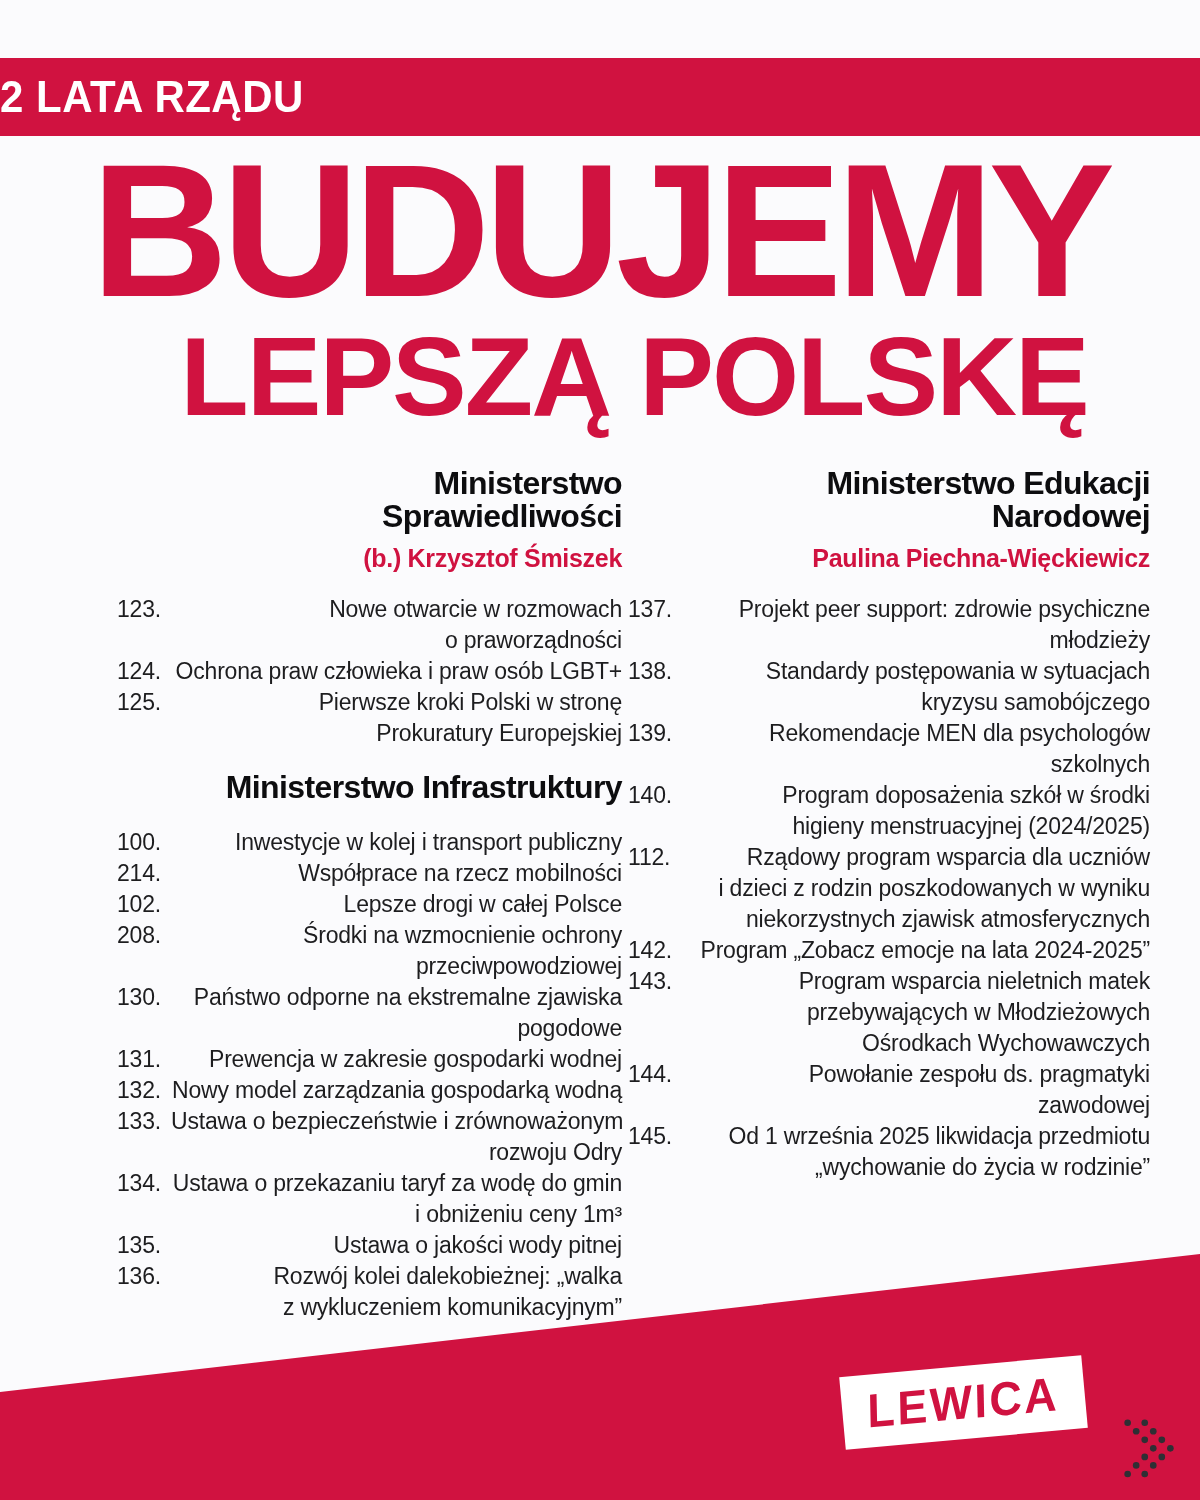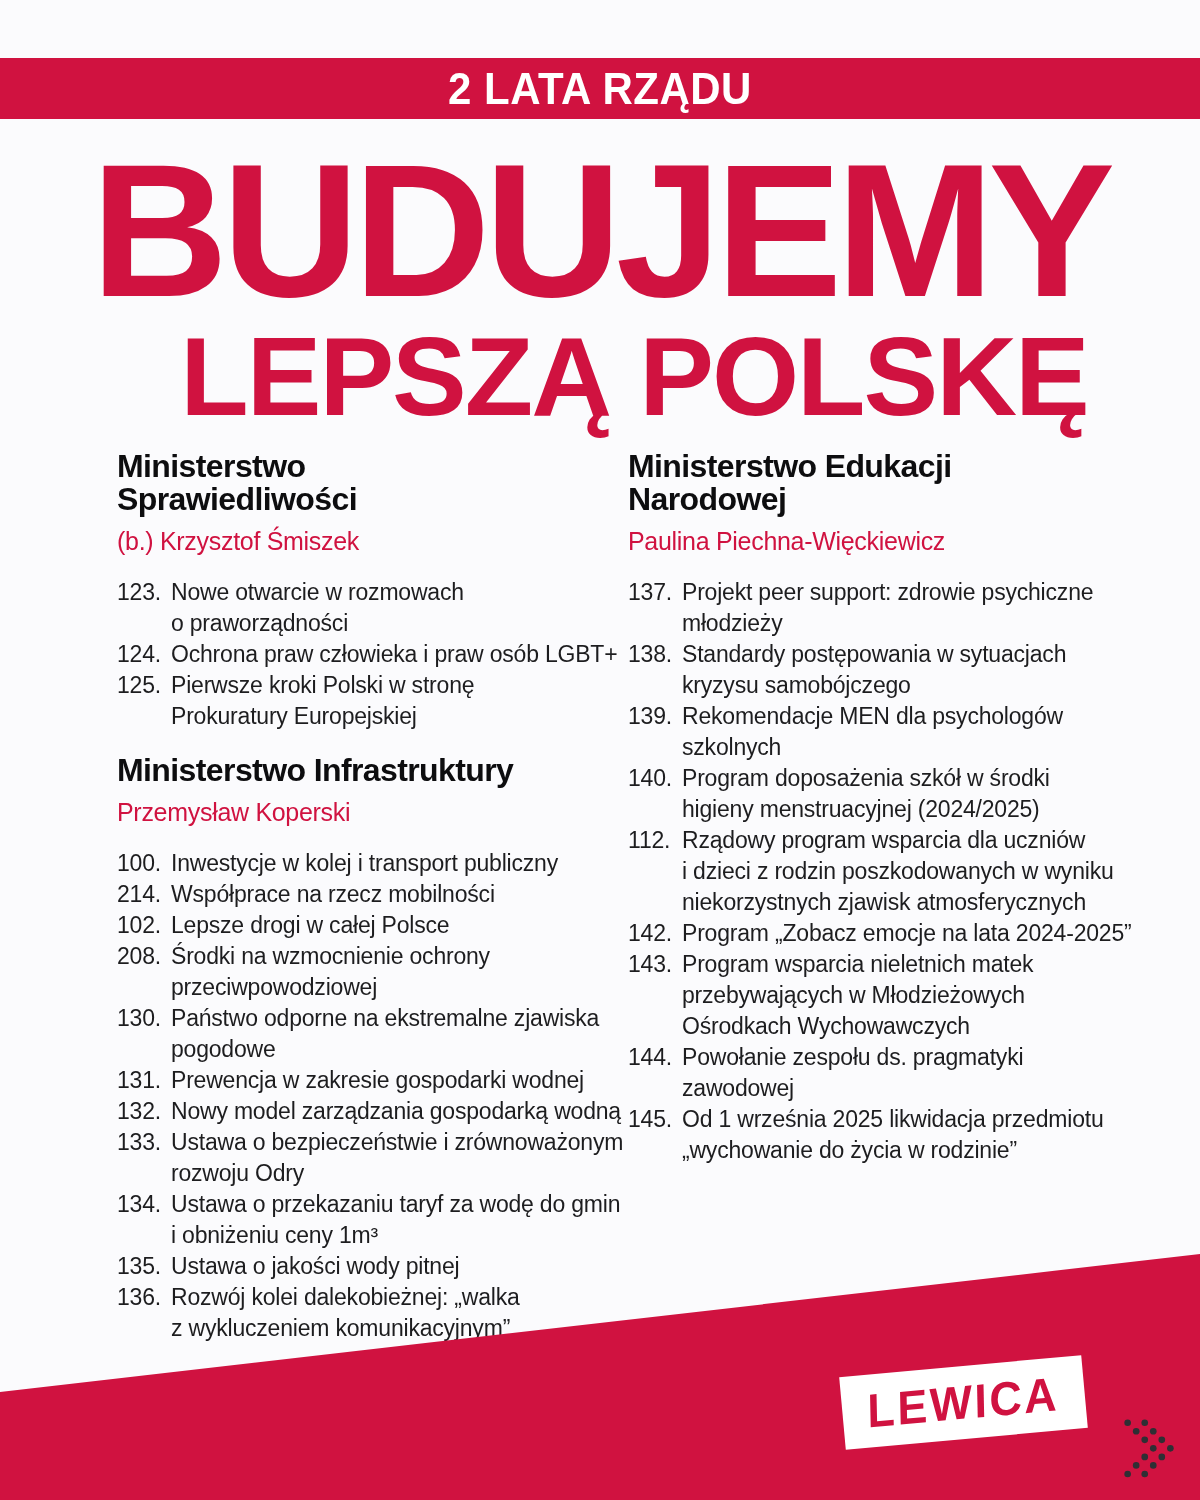--- a/index.html
+++ b/index.html
@@ -15,23 +15,23 @@
   .page{
     position:relative;
     width:1200px;height:1500px;
     background:var(--bg);
     overflow:hidden;
     font-family:"Liberation Sans","DejaVu Sans",sans-serif;
     margin:0 auto;
   }
   
   .banner{
-    position:absolute;left:0;top:58px;width:100%;height:61px;
+    position:absolute;left:0;top:58px;width:100%;height:78px;
     background:var(--accent);
-    display:flex;align-items:center;justify-content:center;
+    display:flex;align-items:center;justify-content:flex-start;
   }
   .banner span{
     color:var(--banner-text);
     font-size:42px;font-weight:800;letter-spacing:.5px;
     transform:scaleY(1.05);
     white-space:nowrap;
   }
   
   .title1{
     position:absolute;left:0;top:124px;width:100%;
@@ -40,33 +40,33 @@
     letter-spacing:-6px;white-space:nowrap;
   }
   .title2{
     position:absolute;left:0;top:314px;width:100%;
     text-align:center;color:var(--accent);
     font-size:112px;line-height:125px;font-weight:800;
     letter-spacing:-2px;white-space:nowrap;
     transform:translateX(34px);
   }
   
-  .col{position:absolute;top:450px;}
+  .col{position:absolute;top:467px;text-align:right;}
   .col-left{left:117px;width:505px;}
   .col-right{left:628px;width:522px;}
   .col h2{
     color:var(--heading);
     font-size:32px;line-height:33px;font-weight:800;
     letter-spacing:-.6px;
   }
   .col h2 div{white-space:nowrap;}
   .minister{
     margin-top:12px;
     color:var(--accent);
-    font-size:25px;line-height:26px;font-weight:400;
+    font-size:25px;line-height:26px;font-weight:700;
     letter-spacing:-.3px;white-space:nowrap;
   }
   .items{margin-top:23px;color:var(--text);font-size:23px;line-height:31px;letter-spacing:-.2px;}
   .item{position:relative;padding-left:54px;white-space:nowrap;}
   .item .num{position:absolute;left:0;top:0;}
   section + section{margin-top:22px;}
   
   .footer-band{
     position:absolute;inset:0;
     background:var(--accent);
@@ -111,21 +111,20 @@
         <div class="items">
           <div class="item"><span class="num">123.</span><span class="txt">Nowe otwarcie w rozmowach<br>o praworządności</span></div>
           <div class="item"><span class="num">124.</span><span class="txt">Ochrona praw człowieka i praw osób LGBT+</span></div>
           <div class="item"><span class="num">125.</span><span class="txt">Pierwsze kroki Polski w stronę<br>Prokuratury Europejskiej</span></div>
         </div>
       </section>
       <section>
         <h2>
           <div>Ministerstwo Infrastruktury</div>
         </h2>
-        <div class="minister">Przemysław Koperski</div>
         <div class="items">
           <div class="item"><span class="num">100.</span><span class="txt">Inwestycje w kolej i transport publiczny</span></div>
           <div class="item"><span class="num">214.</span><span class="txt">Współprace na rzecz mobilności</span></div>
           <div class="item"><span class="num">102.</span><span class="txt">Lepsze drogi w całej Polsce</span></div>
           <div class="item"><span class="num">208.</span><span class="txt">Środki na wzmocnienie ochrony<br>przeciwpowodziowej</span></div>
           <div class="item"><span class="num">130.</span><span class="txt">Państwo odporne na ekstremalne zjawiska<br>pogodowe</span></div>
           <div class="item"><span class="num">131.</span><span class="txt">Prewencja w zakresie gospodarki wodnej</span></div>
           <div class="item"><span class="num">132.</span><span class="txt">Nowy model zarządzania gospodarką wodną</span></div>
           <div class="item"><span class="num">133.</span><span class="txt">Ustawa o bezpieczeństwie i zrównoważonym<br>rozwoju Odry</span></div>
           <div class="item"><span class="num">134.</span><span class="txt">Ustawa o przekazaniu taryf za wodę do gmin<br>i obniżeniu ceny 1m³</span></div>

